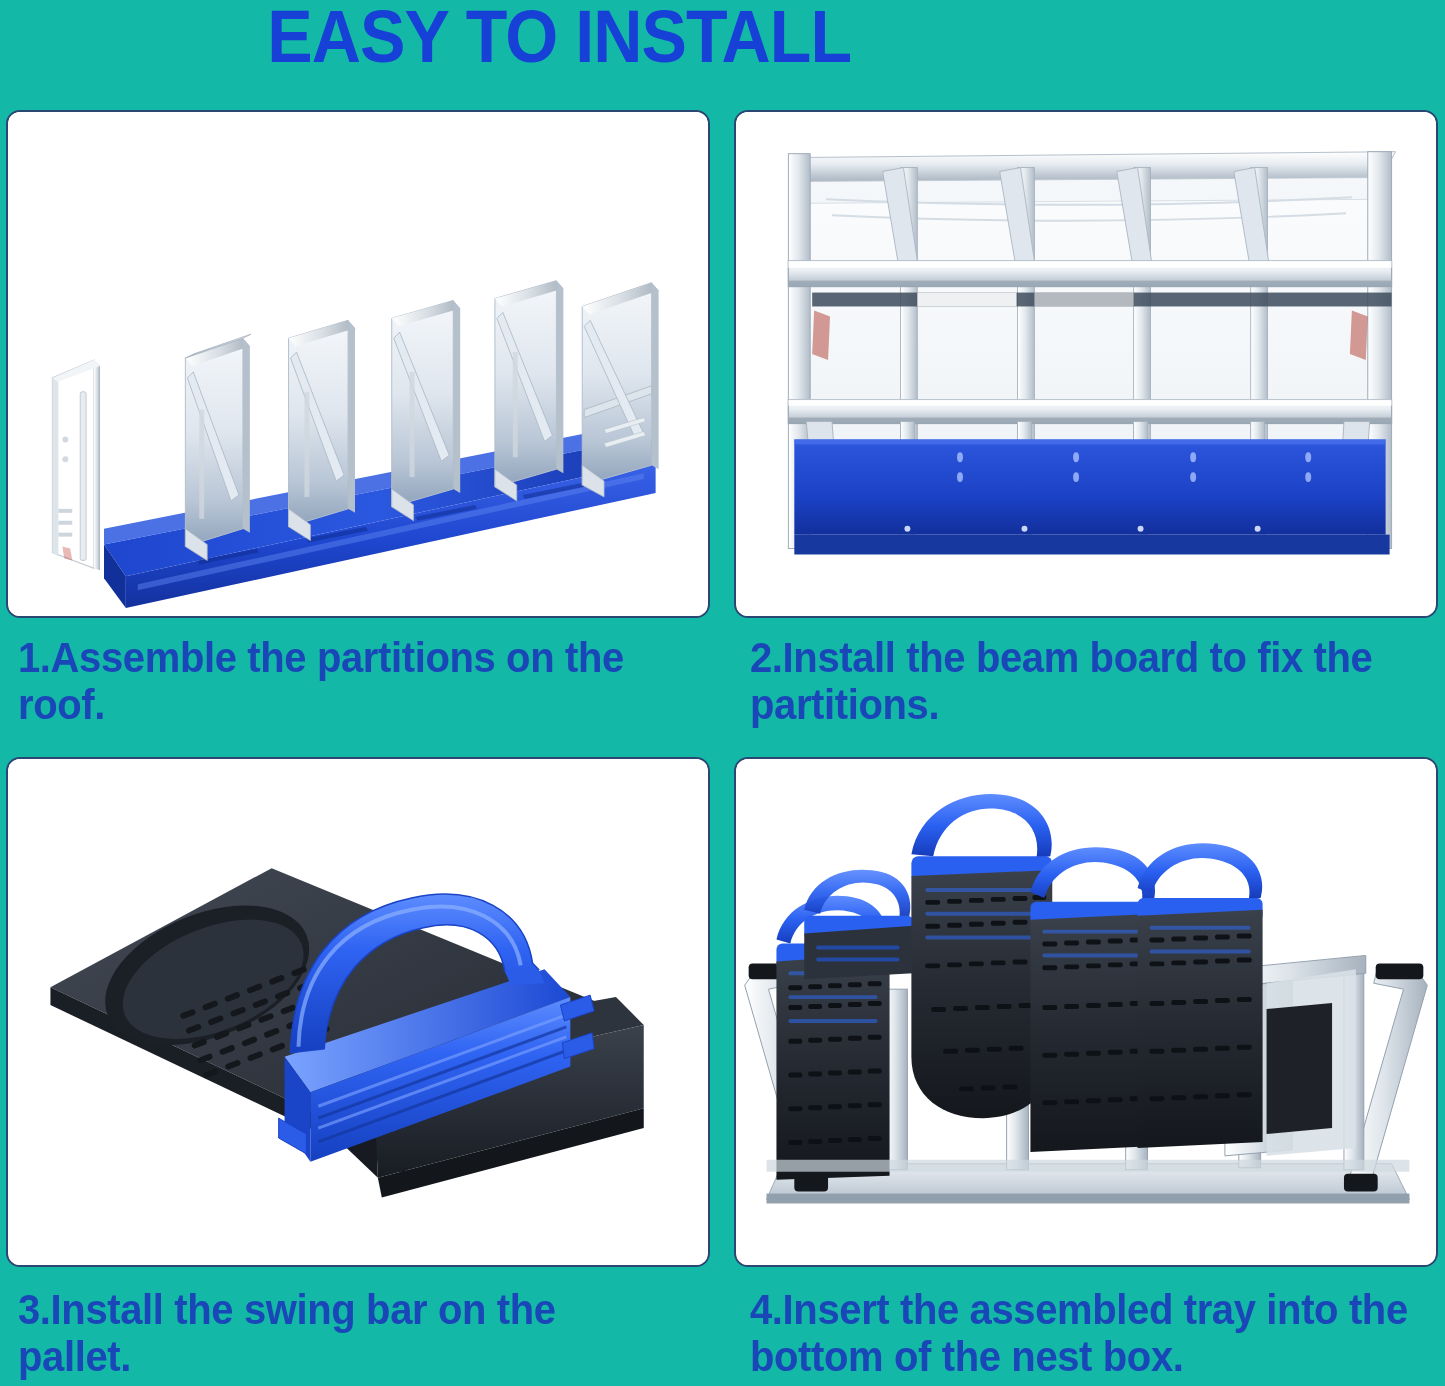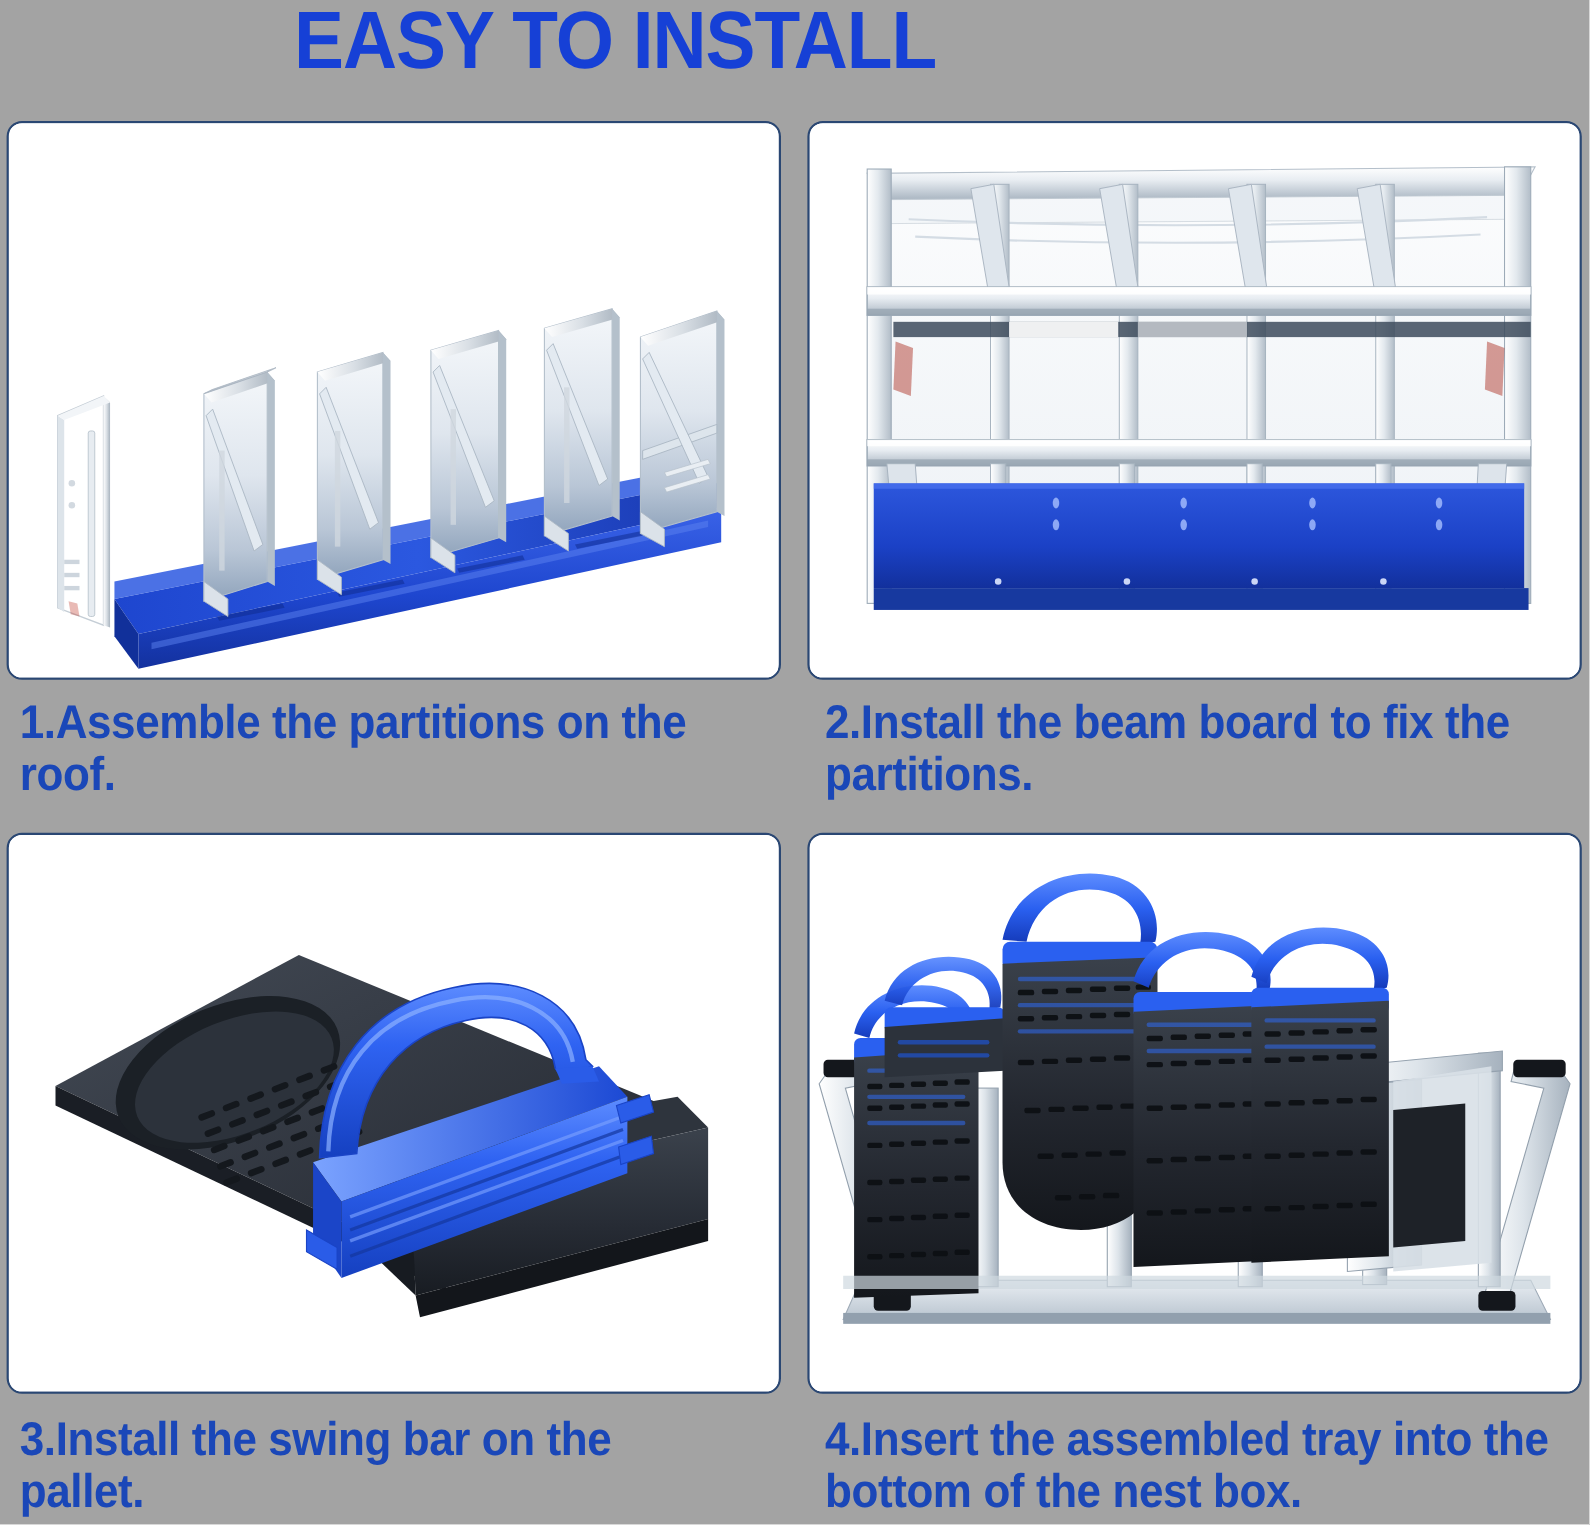--- a/index.html
+++ b/index.html
@@ -7,21 +7,21 @@
     width: 1445px;
     height: 1386px;
     background: #ffffff;
     font-family: "Liberation Sans", sans-serif;
     overflow: hidden;
   }
   #page {
     position: relative;
     width: 1445px;
     height: 1386px;
-    background: #a3a3a3;
+    background: #14b8a6;
   }
 
   
   #title {
     position: absolute;
     left: 0;
     top: -2px;
     width: 1445px;
     height: 82px;
     text-align: center;

